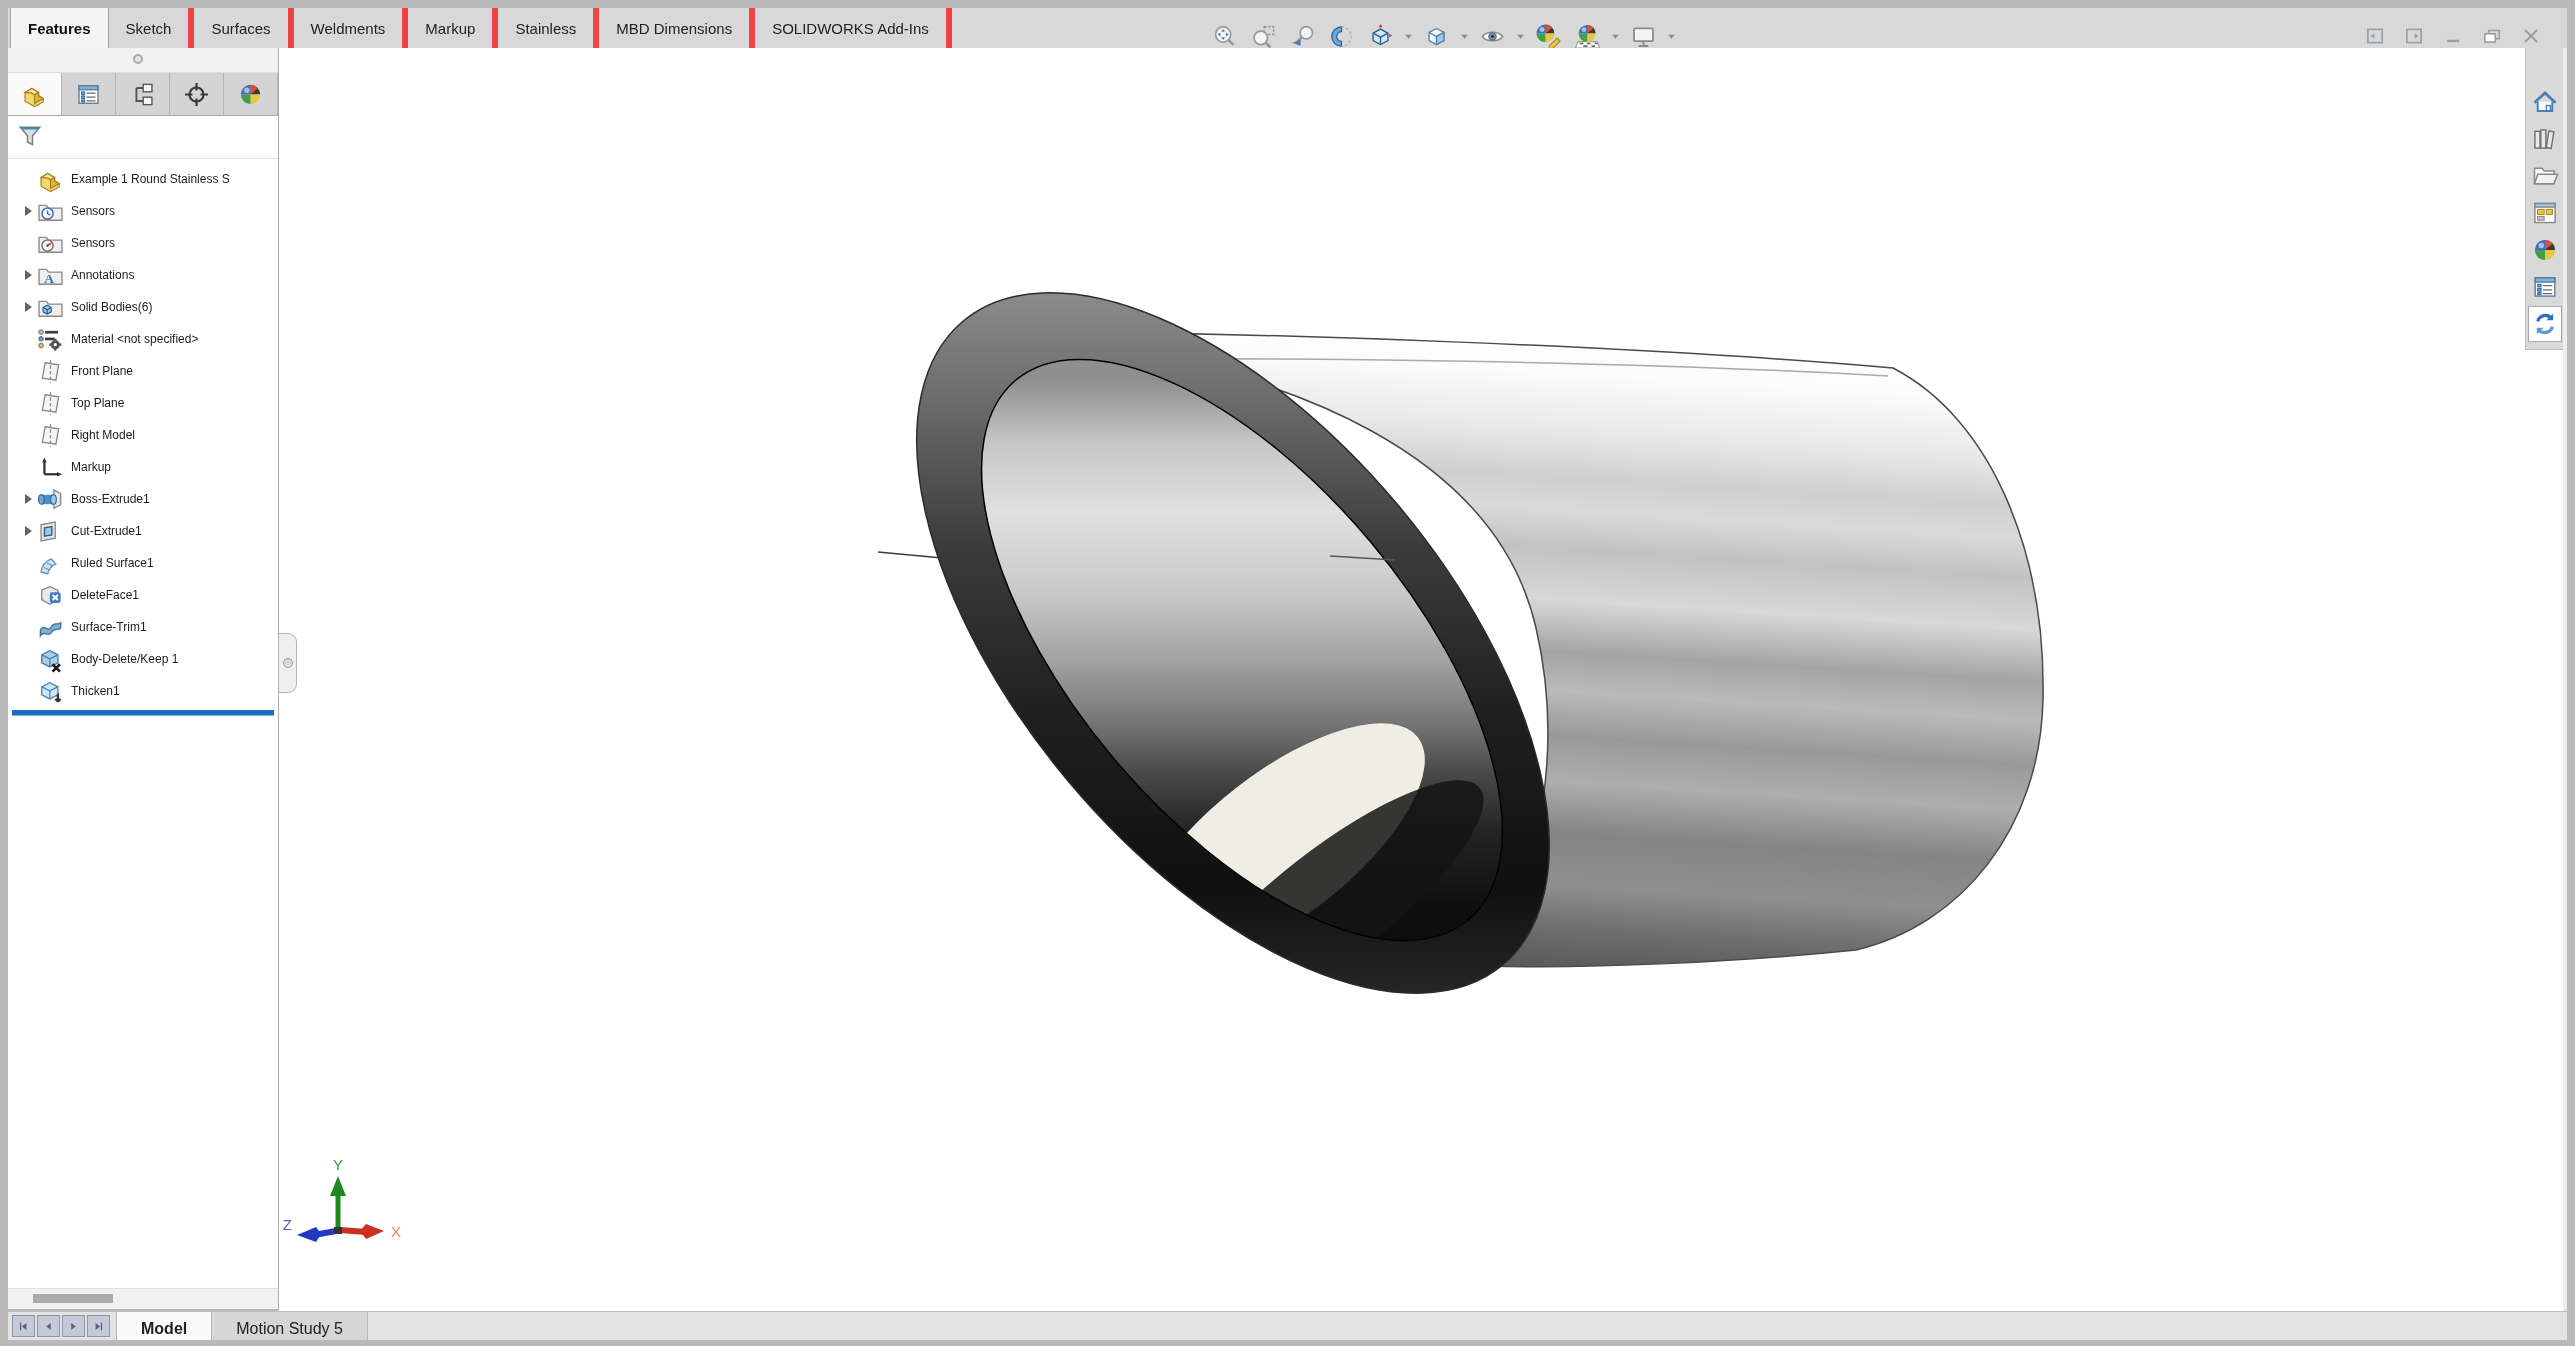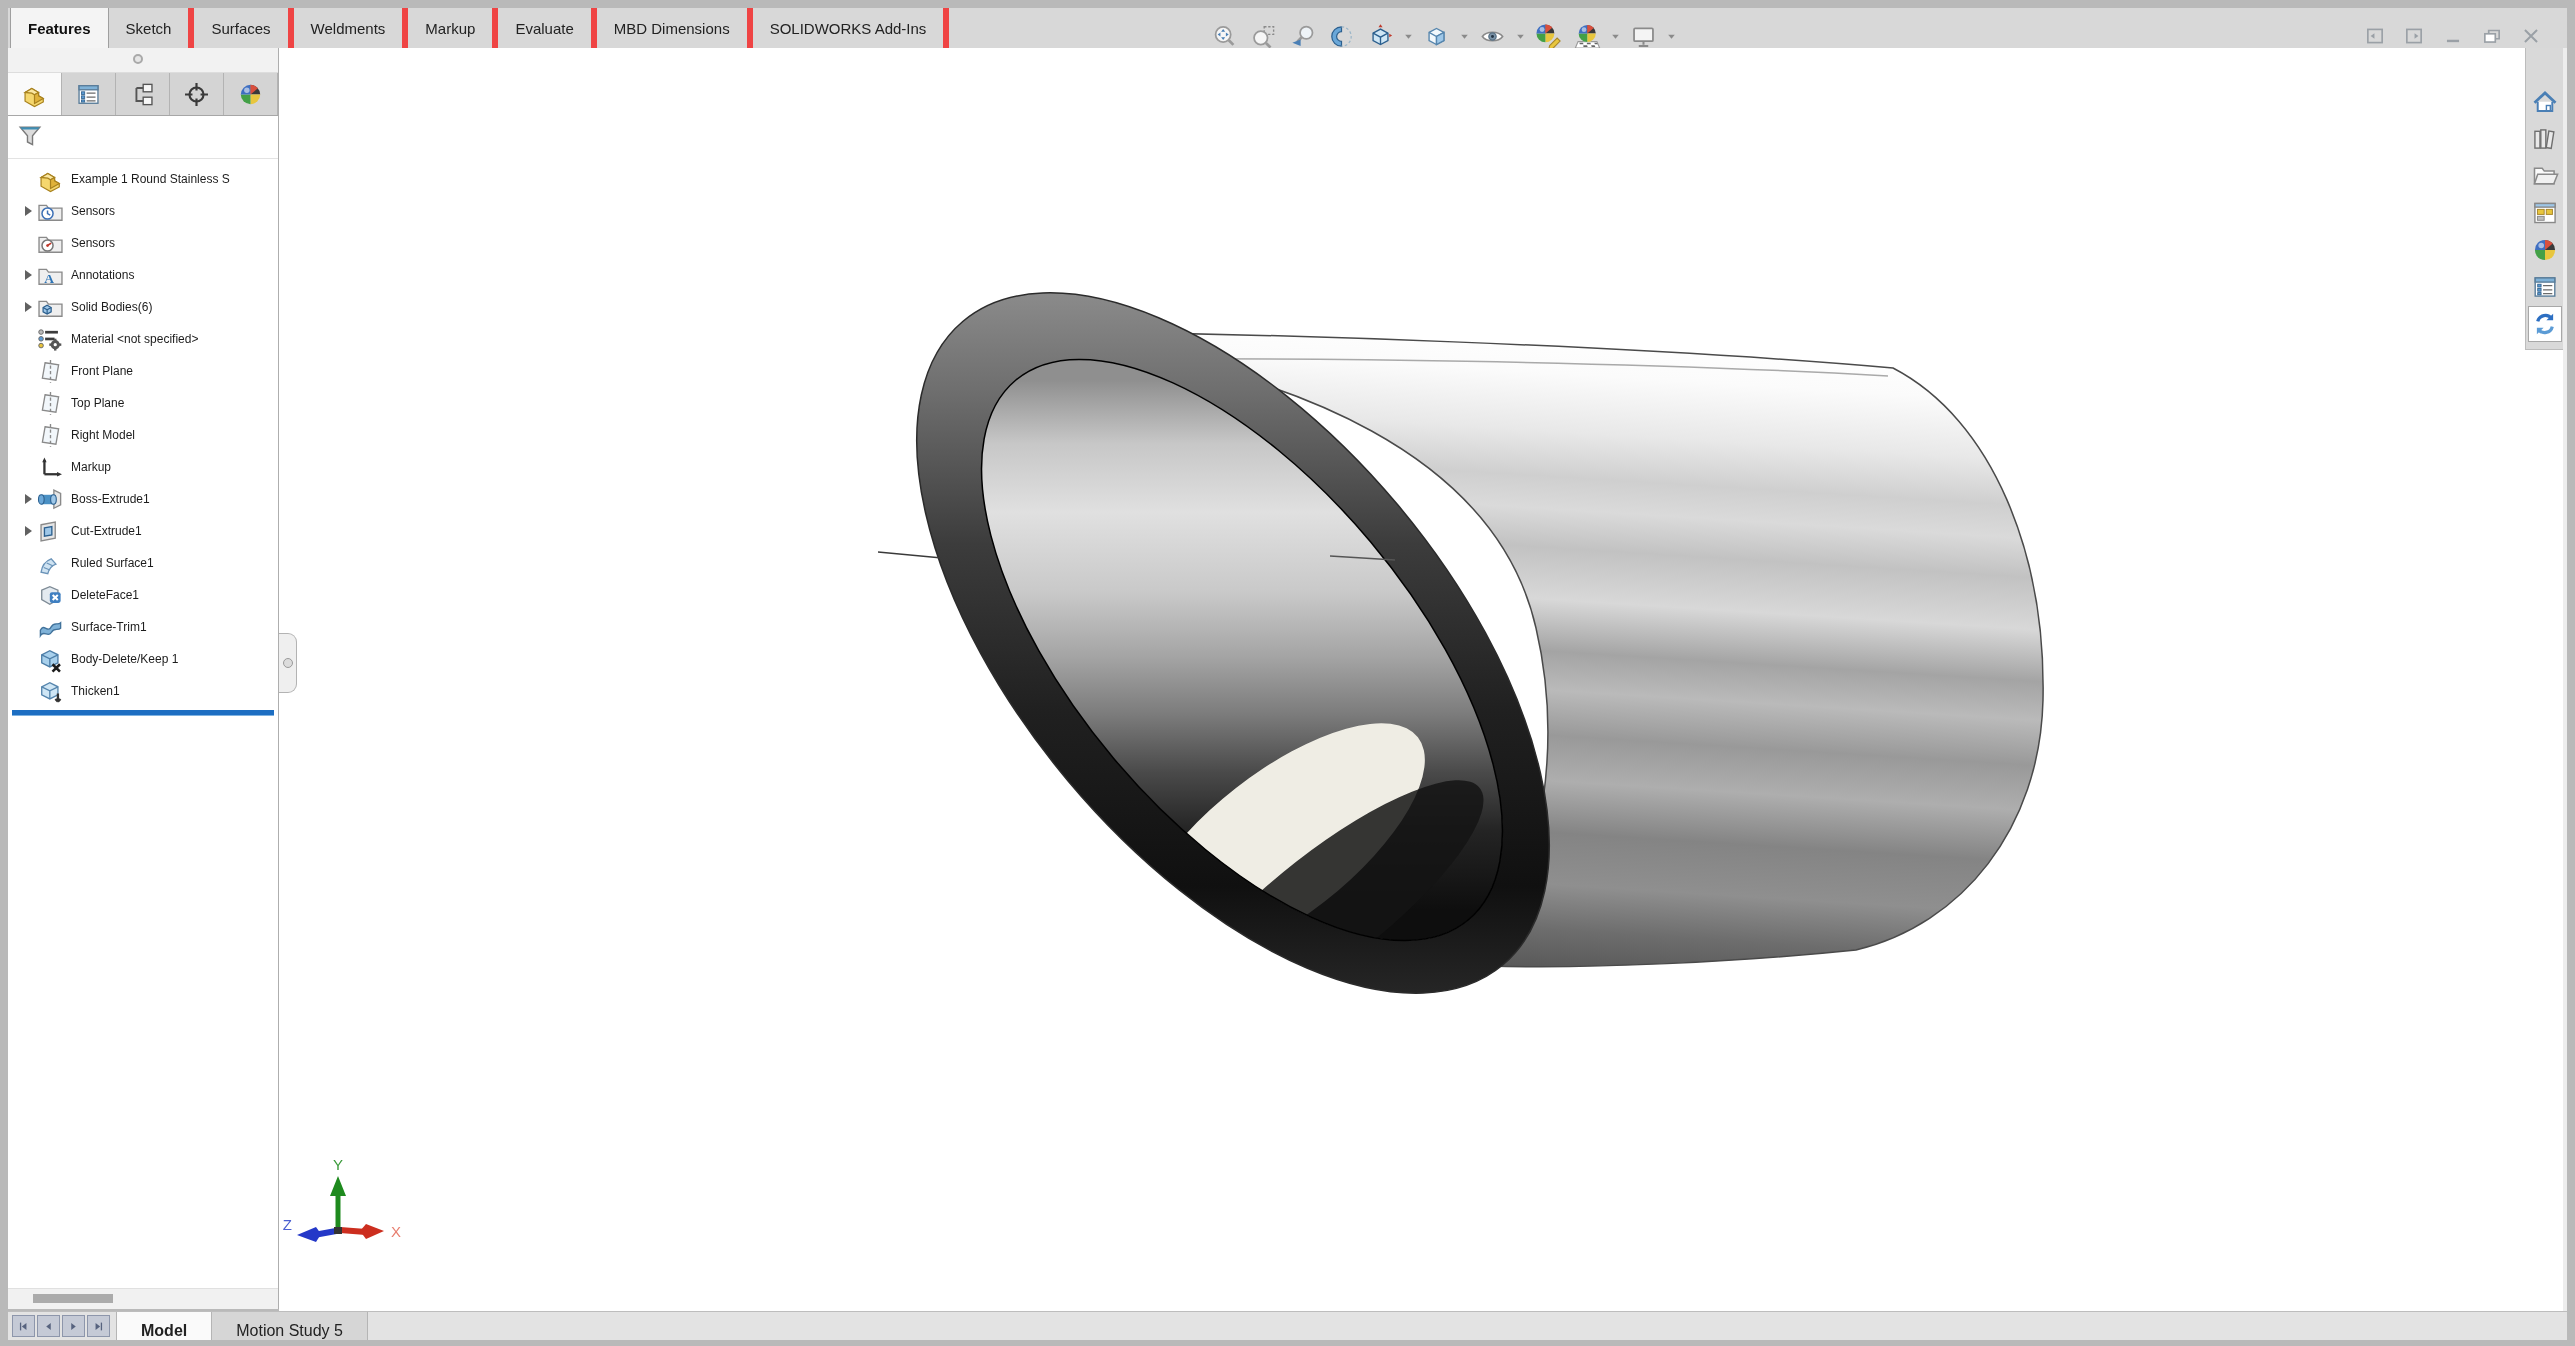--- a/index.html
+++ b/index.html
@@ -60,21 +60,21 @@
   .taskpane{position:absolute;left:2525px;top:48px;width:38px;height:302px;background:#d9d9d9;border-left:1px solid #bcbcbc;border-bottom:1px solid #bcbcbc;box-sizing:border-box;padding-top:36px;}
   .tp-btn{width:34px;height:36px;margin:0 auto 1px auto;display:flex;align-items:center;justify-content:center;}
   .tp-btn svg{width:28px;height:28px;}
   .tp-btn.active{background:#ffffff;border:1px solid #a8a8a8;box-sizing:border-box;}
 
   
   .bottombar{position:absolute;left:8px;top:1311px;width:2559px;height:28px;background:#e3e3e3;border-top:1px solid #bdbdbd;display:flex;align-items:stretch;}
   .navbtns{display:flex;align-items:center;gap:2px;padding:0 6px 0 4px;}
   .nav-btn{width:23px;height:22px;background:#c5cad6;border:1px solid #8d96ab;display:flex;align-items:center;justify-content:center;box-sizing:border-box;}
   .nav-btn svg{width:13px;height:13px;}
-  .bottom-tab{display:flex;align-items:flex-end;justify-content:center;padding:0 24px;border-right:1px solid #b5b5b5;font-size:16px;color:#222;background:#d6d6d6;}
+  .bottom-tab{display:flex;align-items:flex-start;justify-content:center;padding:8px 24px;border-right:1px solid #b5b5b5;font-size:16px;color:#222;background:#d6d6d6;}
   .bottom-tab.active{background:#fafafa;font-weight:bold;border-left:1px solid #b5b5b5;}
 </style>
 </head>
 <body>
 
 <div class="root">
 
   <div class="topstrip">
     <div class="ribbon-tabs" id="ribbon-tabs">
         <div class="ribbon-tab active">
@@ -86,21 +86,21 @@
         <div class="ribbon-tab">
           <span class="ribbon-tab-label">Surfaces</span>
         </div>
         <div class="ribbon-tab">
           <span class="ribbon-tab-label">Weldments</span>
         </div>
         <div class="ribbon-tab">
           <span class="ribbon-tab-label">Markup</span>
         </div>
         <div class="ribbon-tab">
-          <span class="ribbon-tab-label">Evaluate</span>
+          <span class="ribbon-tab-label">Stainless</span>
         </div>
         <div class="ribbon-tab">
           <span class="ribbon-tab-label">MBD Dimensions</span>
         </div>
         <div class="ribbon-tab">
           <span class="ribbon-tab-label">SOLIDWORKS Add-Ins</span>
         </div>
       </div>
     <div class="headsup" id="headsup">
         <div class="hud-btn">

